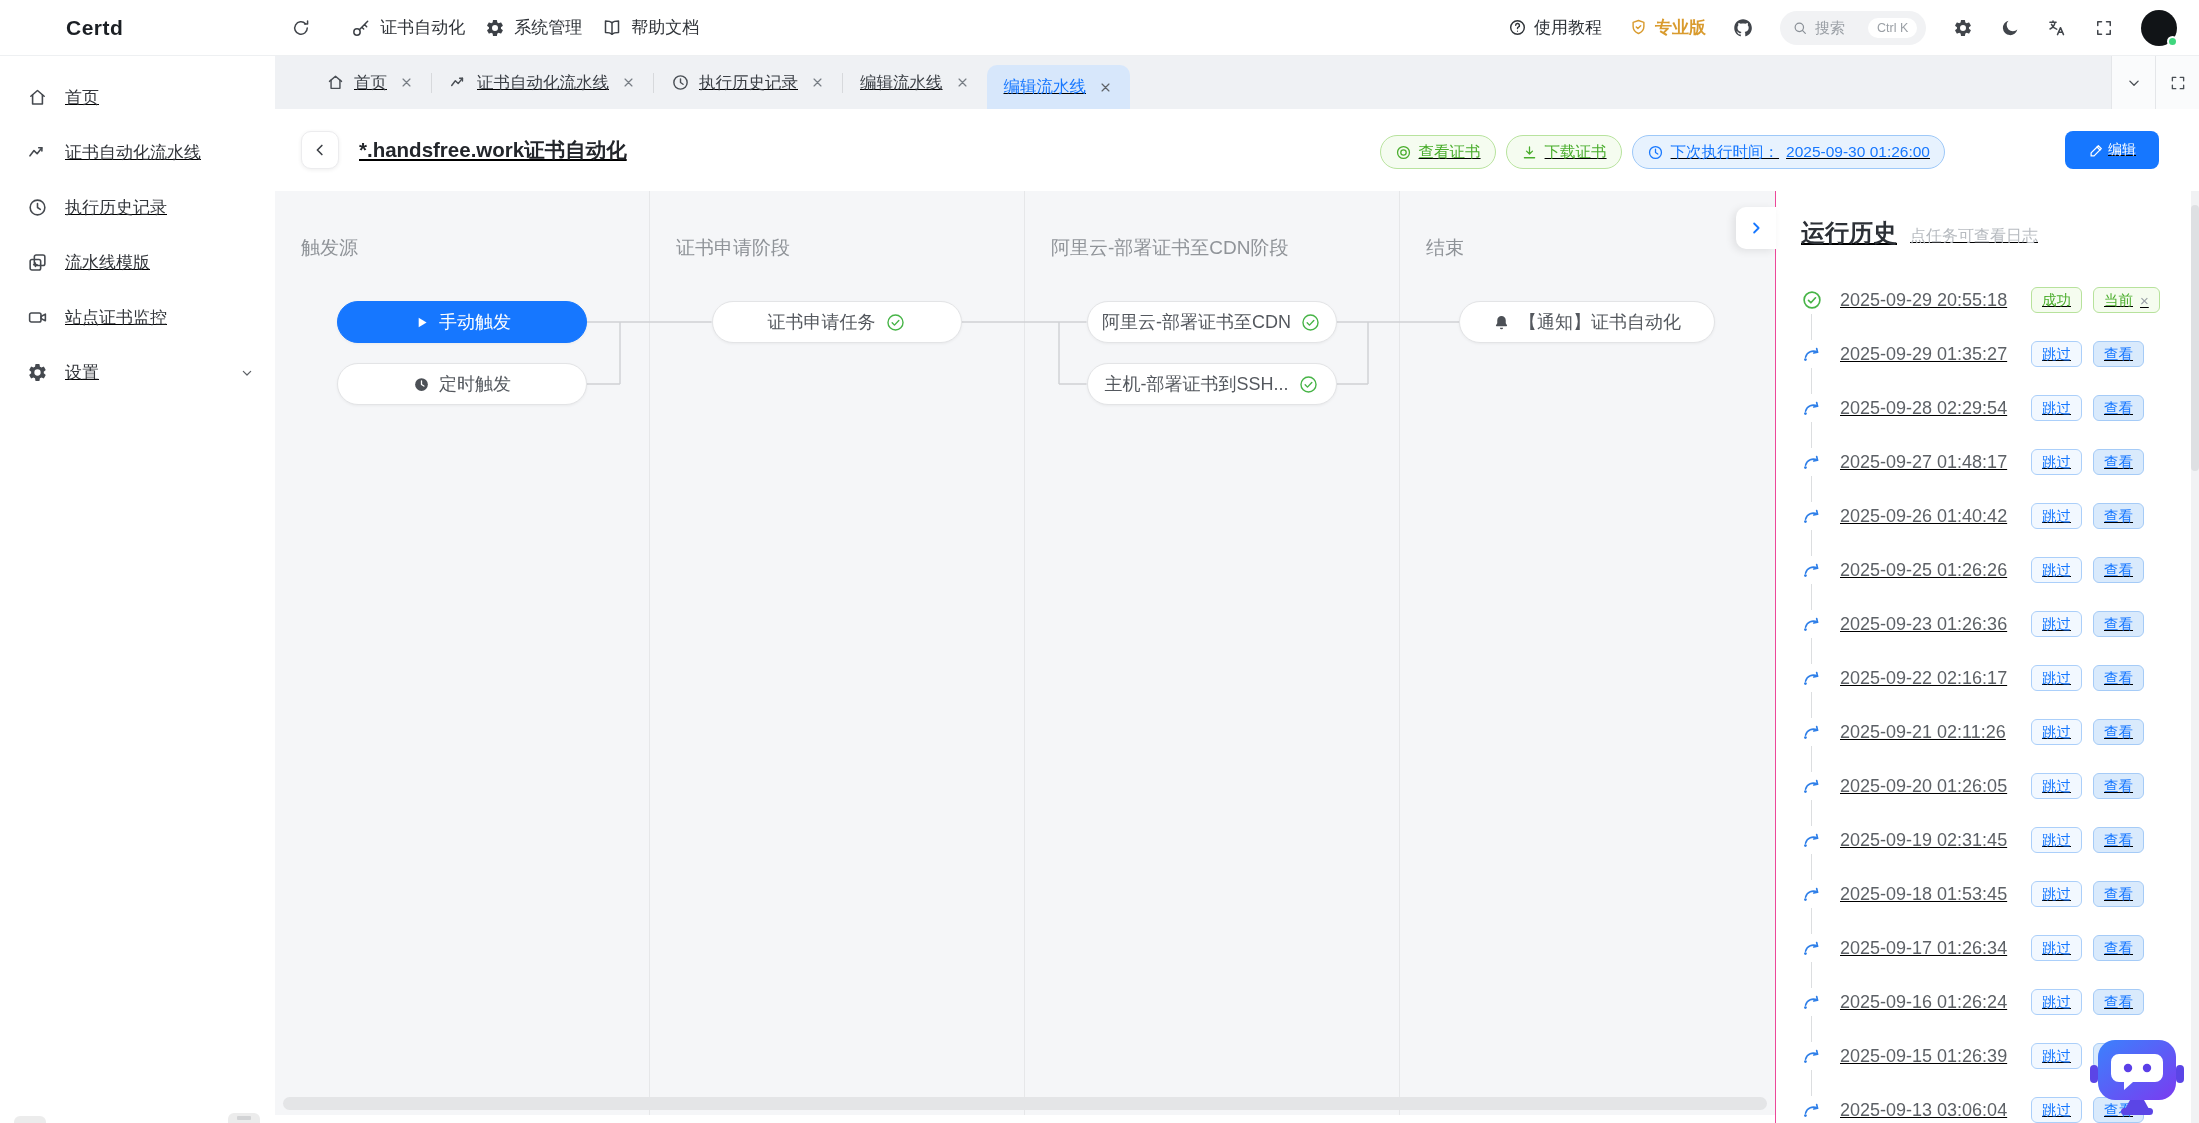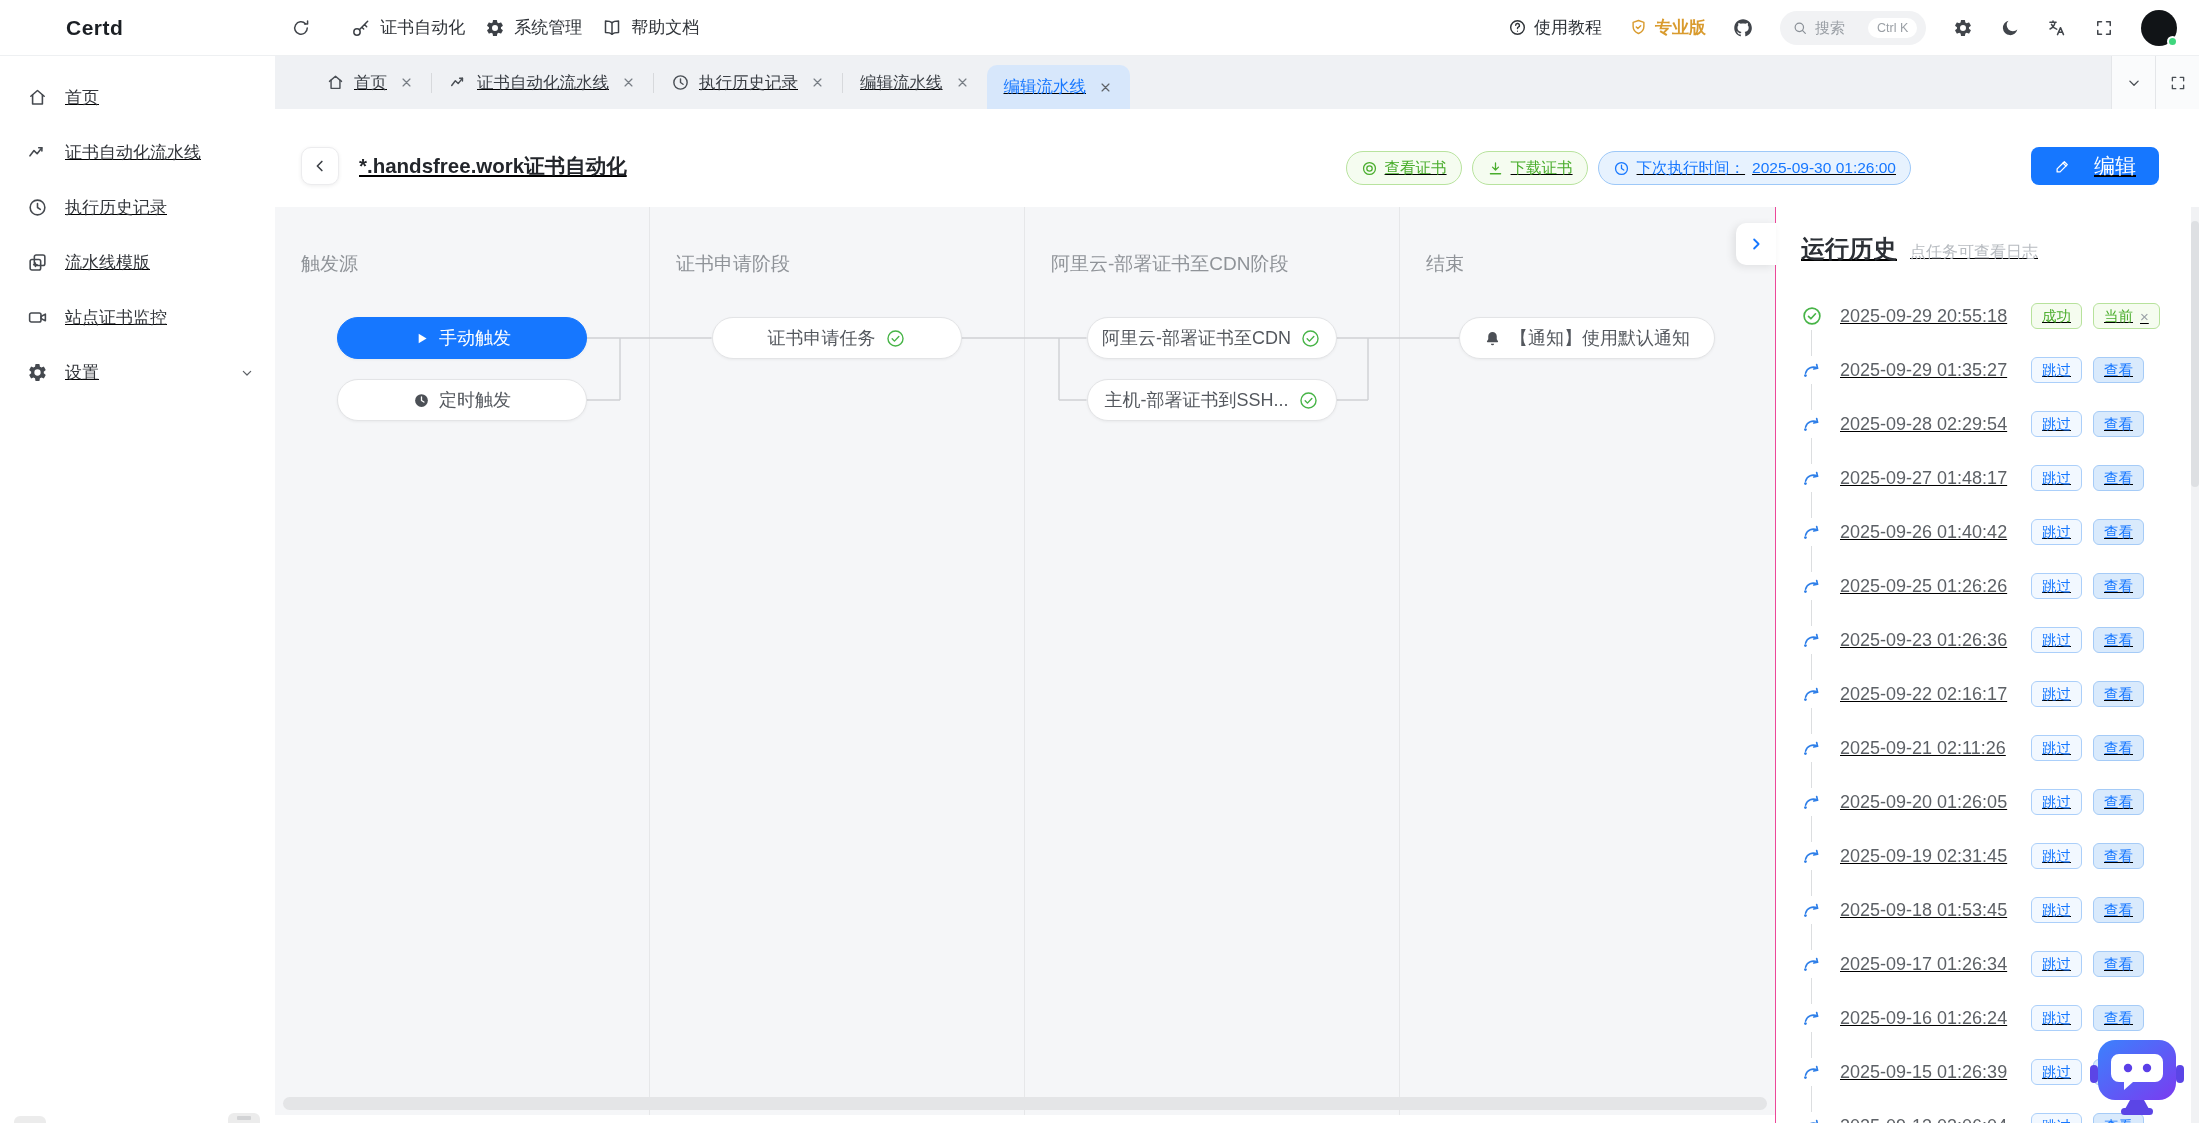--- a/index.html
+++ b/index.html
@@ -58,32 +58,32 @@
   .tab .tclose .ic { width:15px; height:15px; stroke-width:2; }
   .tab.active { background:#d7e7fb; color:#1677ff; border-radius:10px 10px 0 0; margin-top:9px; height:44px; }
   .tab.active .tclose { color:#5f6368; }
   .tsep { width:1px; height:20px; background:#d7d9dc; align-self:center; }
   .tab-ctrls { margin-left:auto; display:flex; align-items:stretch; }
   .tab-ctrl { width:44px; display:flex; align-items:center; justify-content:center; background:#fafbfc;
     border:none; border-left:1px solid #e4e6e9; color:#4a4f55; cursor:pointer; }
   .tab-ctrl .ic { width:18px; height:18px; }
 
   
-  .page-header { height:82px; background:#fff; display:flex; align-items:center; padding:0 26px; flex:none;margin-top:16px; }
+  .page-header { height:82px; background:#fff; display:flex; align-items:center; padding:0 26px; flex:none; }
   .back-btn { width:38px; height:38px; border-radius:10px; background:#fff; border:1px solid #ececee;
     box-shadow:0 1px 4px rgba(0,0,0,.07); color:#3c4046; display:flex; align-items:center; justify-content:center; cursor:pointer; }
   .back-btn .ic { width:18px; height:18px; stroke-width:2.2; }
   .page-title { font-size:20.5px; font-weight:bold; color:#23262b; margin-left:20px; }
   .header-actions { margin-left:auto; display:flex; align-items:flex-end; gap:10px; }
   .chip { height:34px; border-radius:17px; display:flex; align-items:center; gap:7px; padding:0 14px; font-size:15.5px; }
   .chip .ic { width:17px; height:17px; }
   .chip.green { color:#49ad2c; border:1px solid #b8e39e; background:#f5fcf0; cursor:pointer; }
   .chip.blue { color:#1677ff; border:1px solid #9dc8f8; background:#e7f2fe; }
-  .edit-btn { height:38px; border-radius:8px; border:none; background:#1677ff; color:#fff; font-size:21px;
-    display:flex; align-items:center; gap:23px; padding:0 23px; margin-left:110px; margin-right:14px; cursor:pointer; }
+  .edit-btn { height:38px; border-radius:8px; border:none; background:#1677ff; color:#fff; font-size:14px;
+    display:flex; align-items:center; gap:3px; padding:0 23px; margin-left:110px; margin-right:14px; cursor:pointer; }
   .edit-btn .ic { width:17px; height:17px; }
 
   
   .content { flex:1; display:flex; min-height:0; background:#fff; }
   .canvas { flex:1; position:relative; background:#f5f6f8; height:calc(100% - 8px); overflow:hidden; }
   .col-line { position:absolute; top:0; bottom:0; width:1px; background:#e6e7e9; }
   .stage-title { position:absolute; top:44px; font-size:19px; color:#8f9398; white-space:nowrap; }
   .connectors { position:absolute; left:0; top:0; pointer-events:none; }
   .task-pill { position:absolute; height:42px; border-radius:21px; background:#fff; border:1px solid #e3e4e6;
     box-shadow:0 1px 3px rgba(0,0,0,.05); display:flex; align-items:center; justify-content:center; gap:9px;
@@ -503,21 +503,21 @@
               </span>
             </div>
             <span class="stage-title" style="left:1151px">结束</span>
             <div class="task-pill" style="left:1184px;top:110px;width:256px">
               <span class="p-ic dark">
                 <svg class="ic" viewBox="0 0 24 24">
                   <path fill="currentColor" stroke="none" d="M12 2.8c-3.3 0-6 2.7-6 6v4.4L4.2 16c-.3.5.1 1.2.7 1.2h14.2c.6 0 1-.7.7-1.2L18 13.2V8.8c0-3.3-2.7-6-6-6z"></path>
                   <path fill="currentColor" stroke="none" d="M9.8 19.4a2.2 2.2 0 0 0 4.4 0z"></path>
                 </svg>
               </span>
-              <span>【通知】使用默认通知</span>
+              <span>【通知】证书自动化</span>
             </div>
           </div>
         <div class="hscroll"></div>
       </div>
 
       <div class="histpanel">
         <button class="collapse-tab">
             <i>
               <svg class="ic" viewBox="0 0 24 24">
                 <path d="M9.5 6l6 6-6 6"></path>

